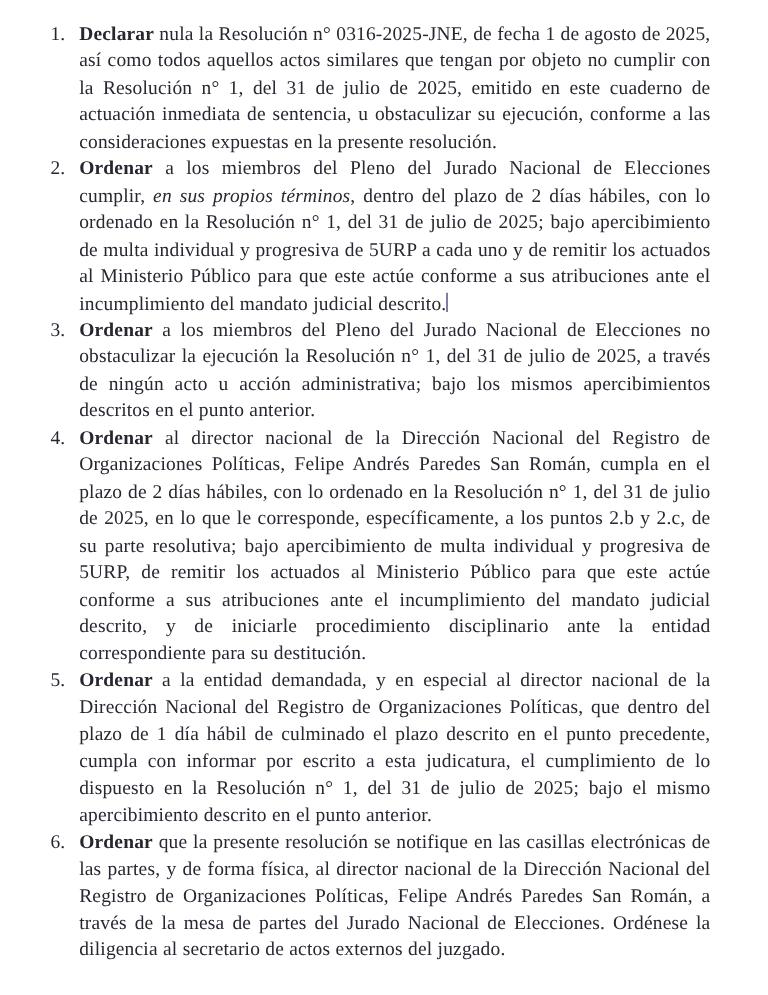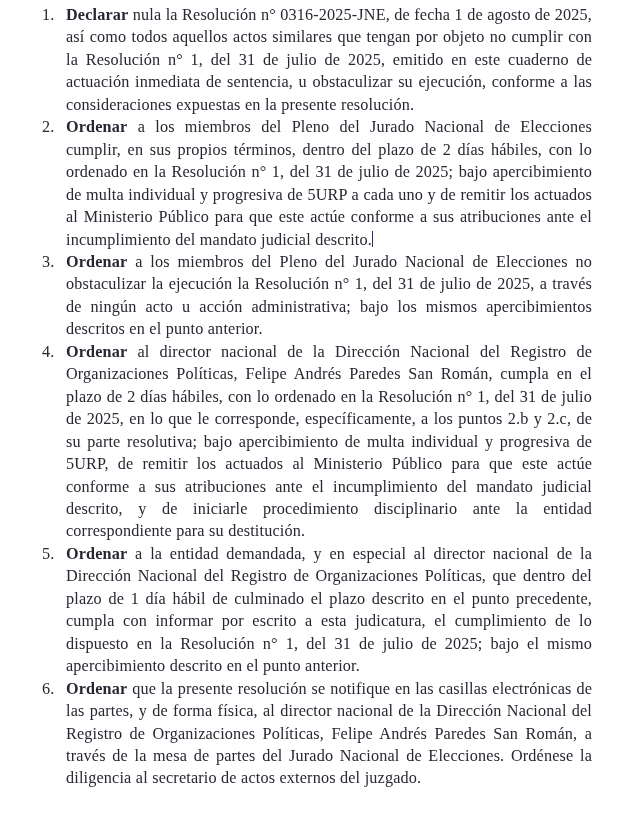--- a/index.html
+++ b/index.html
@@ -14,21 +14,21 @@
     overflow: hidden;
     font-family: "Liberation Serif", "DejaVu Serif", serif;
     color: #272732;
   }
   .page {
     position: relative;
     width: 640px;
     height: 829px;
     background: #ffffff;
     box-sizing: border-box;
-    padding: 4px 48px 0 42px;
+    padding: 17px 48px 0 42px;
   }
   ol.resolution-list {
     list-style: none;
     margin: 0;
     padding: 0;
     counter-reset: item;
   }
   ol.resolution-list > li {
     position: relative;
     counter-increment: item;
@@ -49,20 +49,21 @@
     width: 18px;
     text-align: left;
     font-size: 16.2px;
     line-height: 22.45px;
     color: #272732;
   }
   .lead {
     font-weight: bold;
   }
   .italic {
+    font-style: italic;
   }
   .caret {
     display: inline-block;
     width: 0;
     border-left: 1.2px solid #2b2b66;
     height: 0.98em;
     vertical-align: -0.17em;
     margin-left: 0.5px;
   }
   

